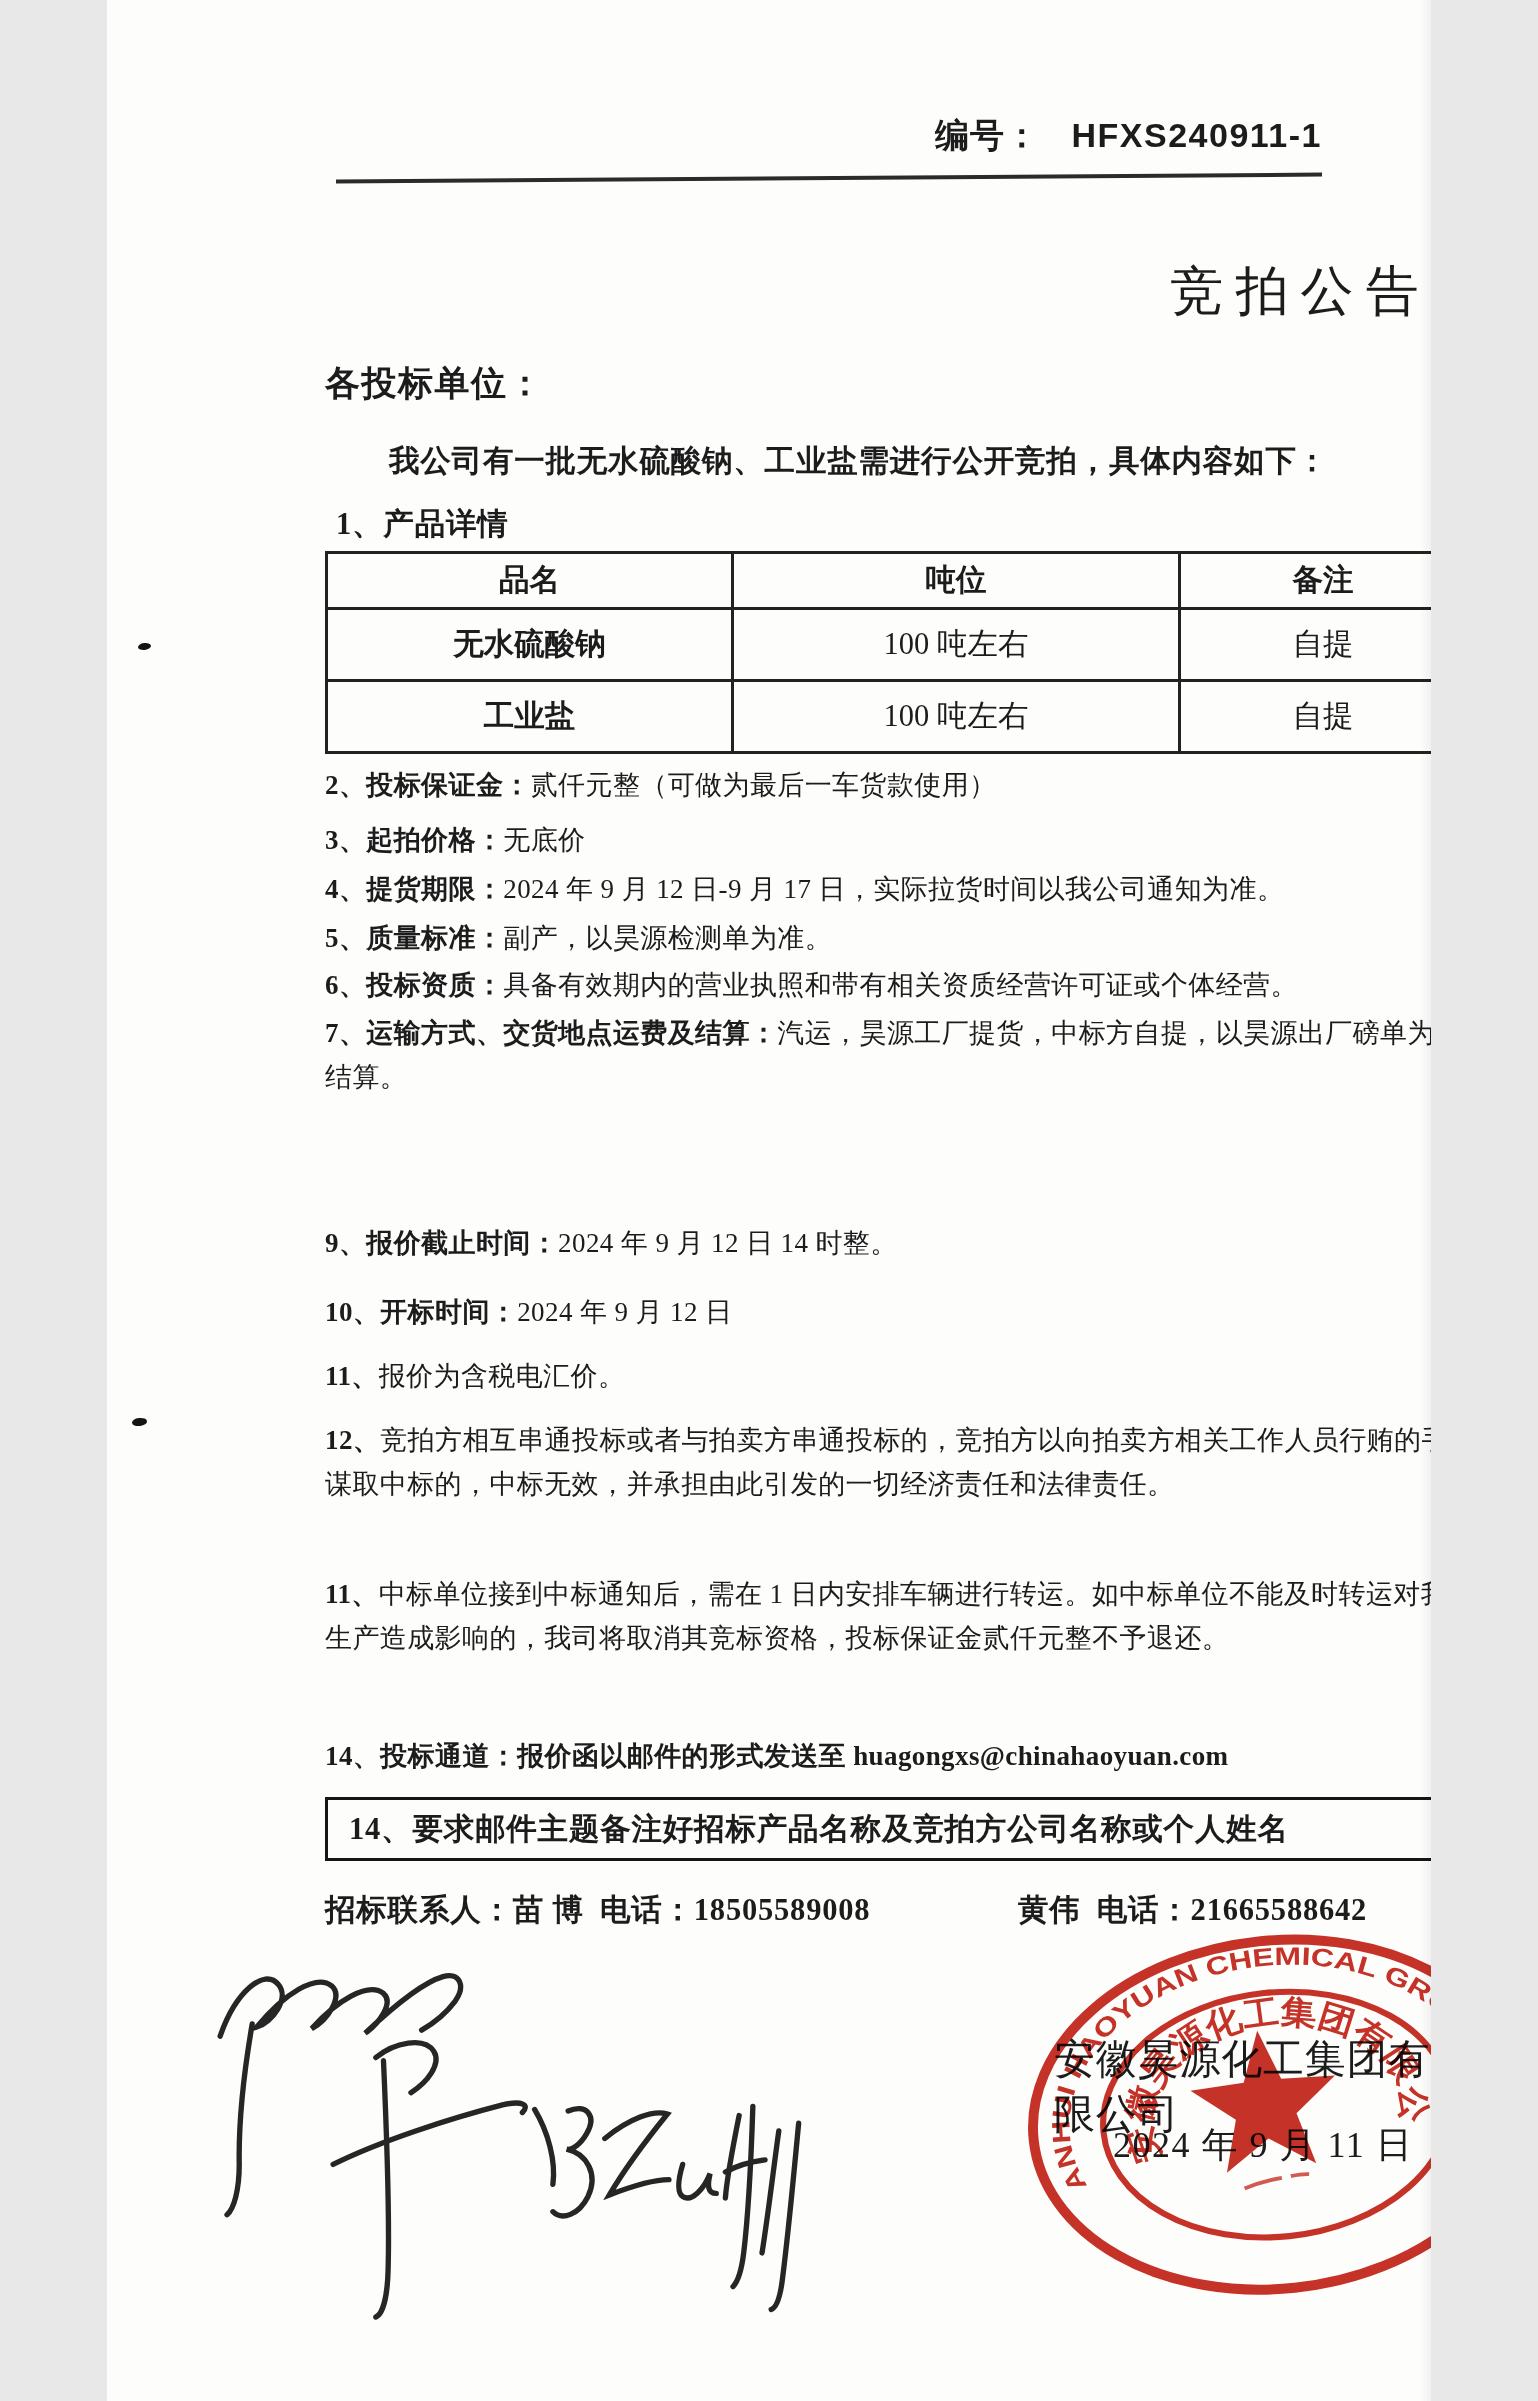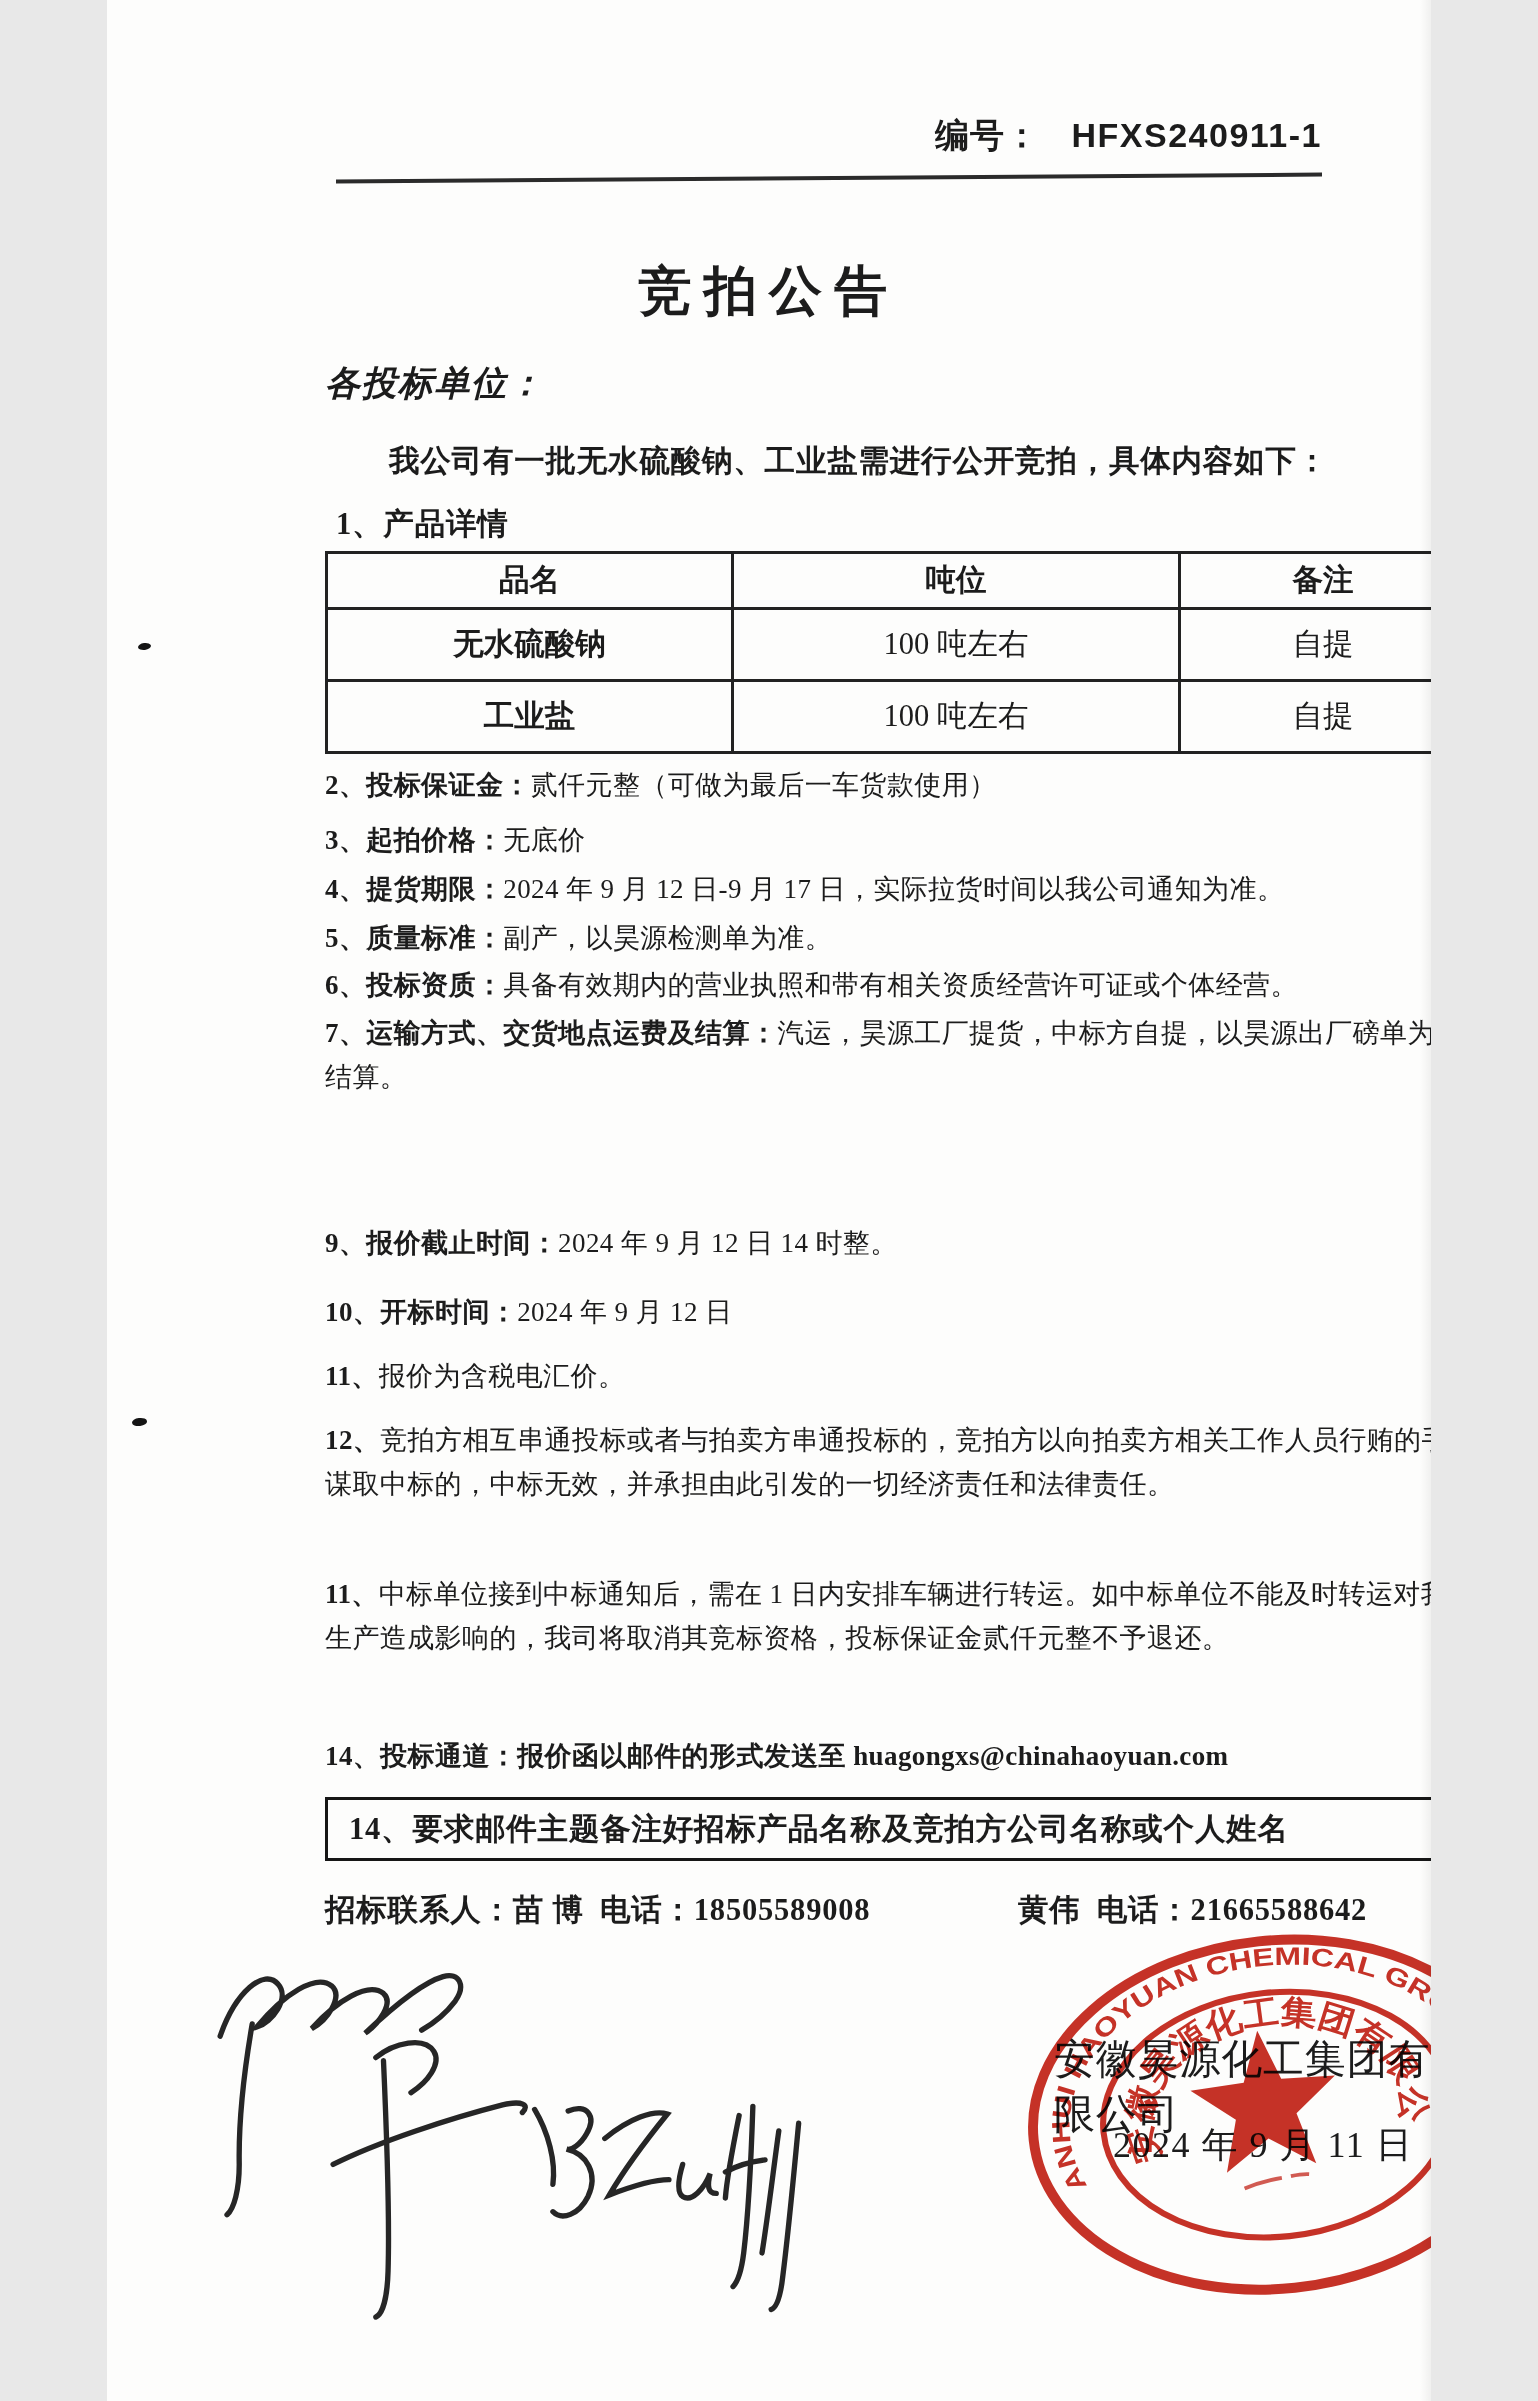--- a/index.html
+++ b/index.html
@@ -16,23 +16,23 @@
     content:"";position:absolute;top:0;right:0;width:10.7px;height:100%;
     background:linear-gradient(to right,rgba(0,0,0,0),rgba(0,0,0,0.05));
     pointer-events:none;
   }
   
   .ref-row{position:absolute;top:113px;left:0;width:1215px;text-align:right;
     font-size:34px;font-weight:bold;letter-spacing:0.8px;white-space:nowrap;}
   .ref-number{font-family:"Liberation Sans","DejaVu Sans",sans-serif;margin-left:32px;letter-spacing:1.5px;}
   .header-rule{position:absolute;top:176px;left:229px;width:986px;height:3.8px;
     background:#2b2b2b;transform:rotate(-0.4deg);}
-  .doc-title{position:absolute;top:256px;left:0;width:100%;text-align:center;
-    font-size:53px;font-weight:bold;letter-spacing:12.2px;}
-  .salutation{position:absolute;top:360px;left:218px;font-size:35px;font-weight:bold;letter-spacing:1.5px;font-style:italic;}
+  .doc-title{position:absolute;top:256px;left:0;width:100%;text-align:right;
+    font-size:53px;font-weight:normal;letter-spacing:12.2px;}
+  .salutation{position:absolute;top:360px;left:218px;font-size:35px;font-weight:bold;letter-spacing:1.5px;}
   .intro{position:absolute;top:441px;left:218px;width:1160px;font-size:30.5px;
     font-weight:600;text-indent:64px;letter-spacing:0.8px;margin:0;}
   .section-title{position:absolute;top:504px;left:229px;font-size:30.5px;font-weight:bold;letter-spacing:0.8px;}
   
   .product-table{position:absolute;top:551px;left:218px;width:1140px;
     border-collapse:collapse;table-layout:fixed;font-size:30.5px;}
   .product-table td,.product-table th{border:3.1px solid #222;text-align:center;padding:0;}
   .product-table th{height:53px;font-weight:bold;text-align:center;}
   .product-table td{height:69px;}
   .col-name{width:406px;} .col-ton{width:447px;} .col-note{width:287px;}

